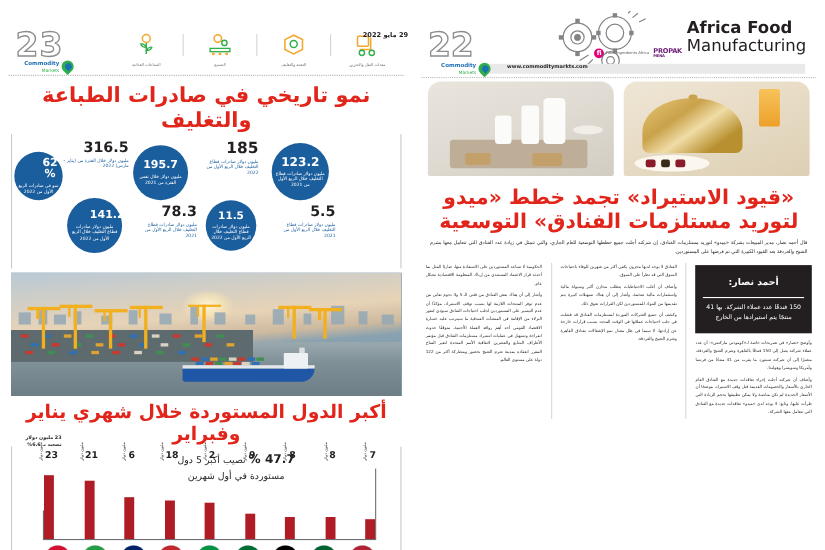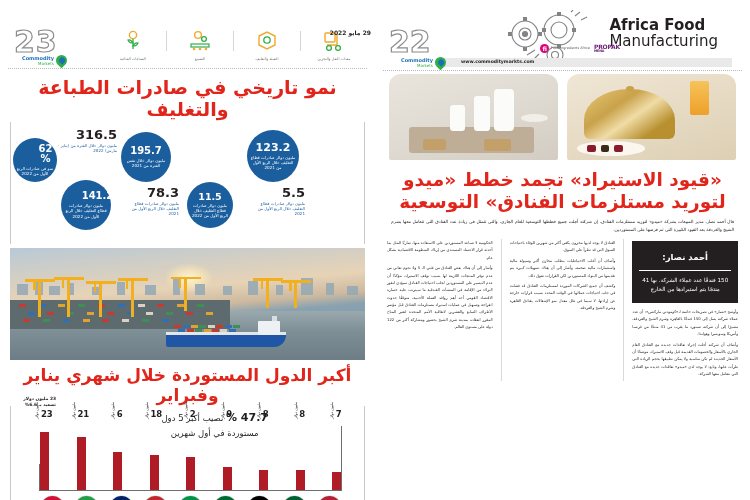--- a/index.html
+++ b/index.html
@@ -90,21 +90,21 @@
   .bval{position:absolute;bottom:100%;margin-bottom:1px;white-space:nowrap;display:flex;align-items:flex-end;gap:1px;}
   .bval b{font-size:8.5px;color:#231f20;}
   .bval span{font-size:3.6px;color:#231f20;writing-mode:vertical-rl;transform:rotate(180deg);line-height:1;}
   .bar{width:9px;background:#b01c26;}
   .flags{position:absolute;left:28px;right:22px;top:90px;display:flex;justify-content:space-between;direction:rtl;}
   .fcol{width:26px;display:flex;flex-direction:column;align-items:center;}
   .flag{width:23px;height:23px;border-radius:50%;overflow:hidden;position:relative;box-shadow:0 0 0 .5px #cfcfcf;}
 
   
   .r-head{position:relative;height:74px;}
-  .brand{position:absolute;right:32px;top:18px;text-align:left;direction:ltr;}
+  .brand{position:absolute;right:17px;top:18px;text-align:left;direction:ltr;}
   .brand .b1{font-size:15px;font-weight:bold;color:#231f20;line-height:1.05;}
   .brand .b2{font-size:15px;font-weight:normal;color:#231f20;line-height:1.05;}
   .brandlogos{position:absolute;right:130px;top:44px;display:flex;align-items:center;gap:4px;direction:ltr;}
   .fi-logo{display:flex;align-items:center;gap:1.5px;}
   .fi-dot{width:9px;height:9px;border-radius:50%;background:#e2007a;color:#fff;font-size:6px;display:flex;align-items:center;justify-content:center;font-weight:bold;}
   .fi-txt{font-size:3.4px;color:#58595b;line-height:1.1;}
   .propak{font-size:6px;font-weight:bold;color:#6d2077;letter-spacing:-.2px;line-height:1;}
   .propak i{display:block;font-size:3.4px;font-style:normal;color:#6d2077;}
   .gears{position:absolute;left:120px;top:10px;width:110px;height:56px;opacity:.85;}
   .pagenum-r{position:absolute;left:14px;top:24px;font-size:30px;font-weight:bold;color:#fff;-webkit-text-stroke:1.2px #8d8d8d;}
@@ -214,20 +214,24 @@
 
     <div class="info-title">نمو تاريخي في صادرات الطباعة والتغليف</div>
 
     <div class="info-box">
 
       <div class="bub" style="left:236px;top:8px;width:52px;height:52px;">
         <span class="big" style="font-size:11px;">123.2</span>
         <span class="sml">مليون دولار صادرات قطاع التغليف خلال الربع الأول من 2021</span>
       </div>
 
+      <div class="flat" style="left:168px;top:6px;width:56px;">
+        <span class="big" style="font-size:14px;display:block;">185</span>
+        <span class="sml" style="display:block;">مليون دولار صادرات قطاع التغليف خلال الربع الأول من 2022</span>
+      </div>
 
       <div class="bub" style="left:110px;top:10px;width:50px;height:50px;">
         <span class="big" style="font-size:10px;">195.7</span>
         <span class="sml">مليون دولار خلال نفس الفترة من 2021</span>
       </div>
 
       <div class="flat" style="left:46px;top:6px;width:60px;">
         <span class="big" style="font-size:13px;display:block;">316.5</span>
         <span class="sml" style="display:block;">مليون دولار خلال الفترة من (يناير - مارس) 2022</span>
       </div>

